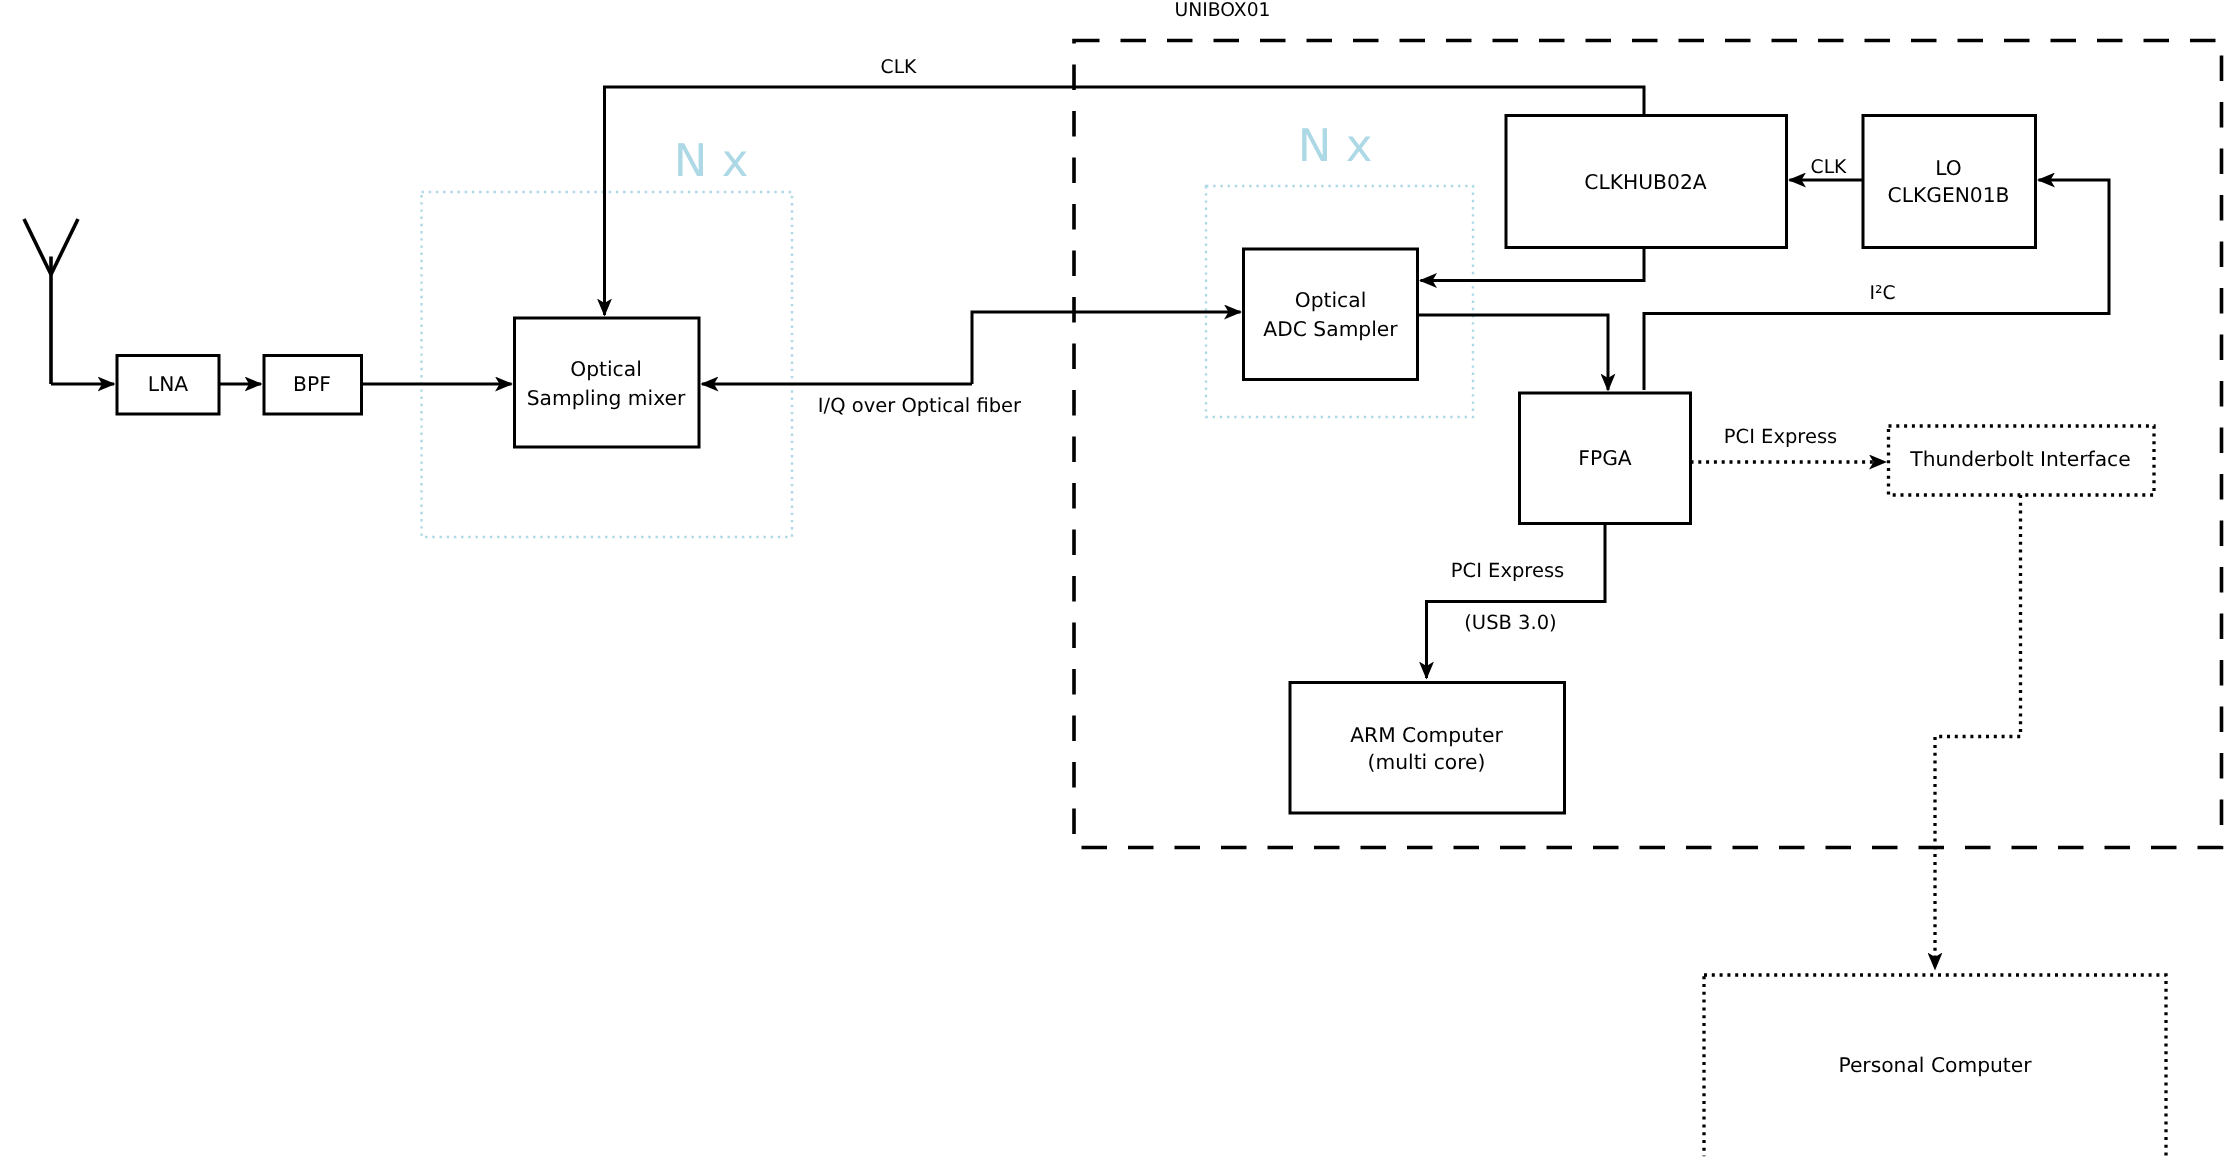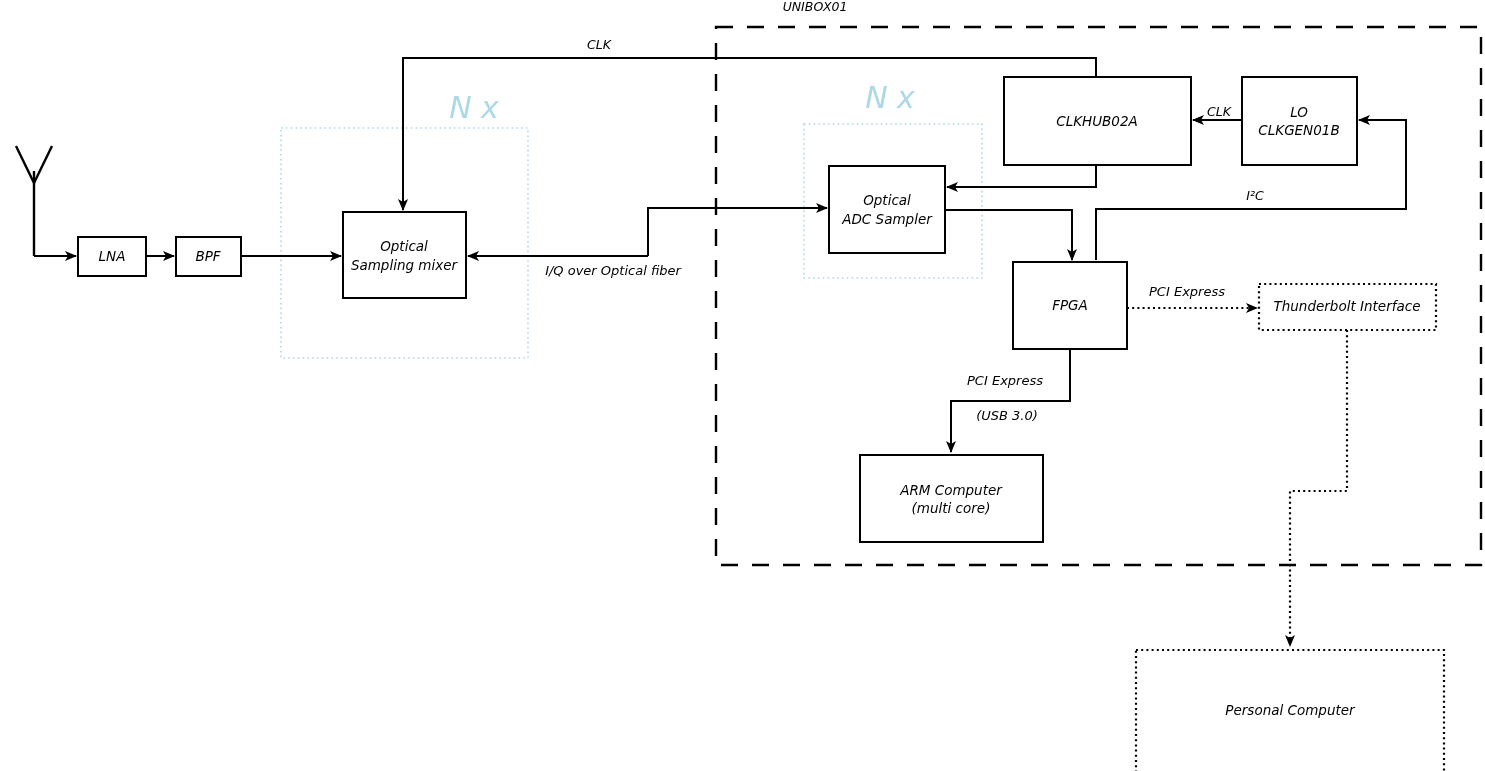--- a/index.html
+++ b/index.html
@@ -7,21 +7,20 @@
     padding: 0;
     background: #ffffff;
   }
   #canvas-wrap {
     position: relative;
     width: 1485px;
     height: 771px;
     background: #ffffff;
     font-family: "DejaVu Sans", sans-serif;
     overflow: hidden;
-    font-style: italic;
   }
   svg#diagram {
     display: block;
     width: 1485px;
     height: 771px;
   }
   .blk {
     fill: #ffffff;
     stroke: #000000;
     stroke-width: 2;

